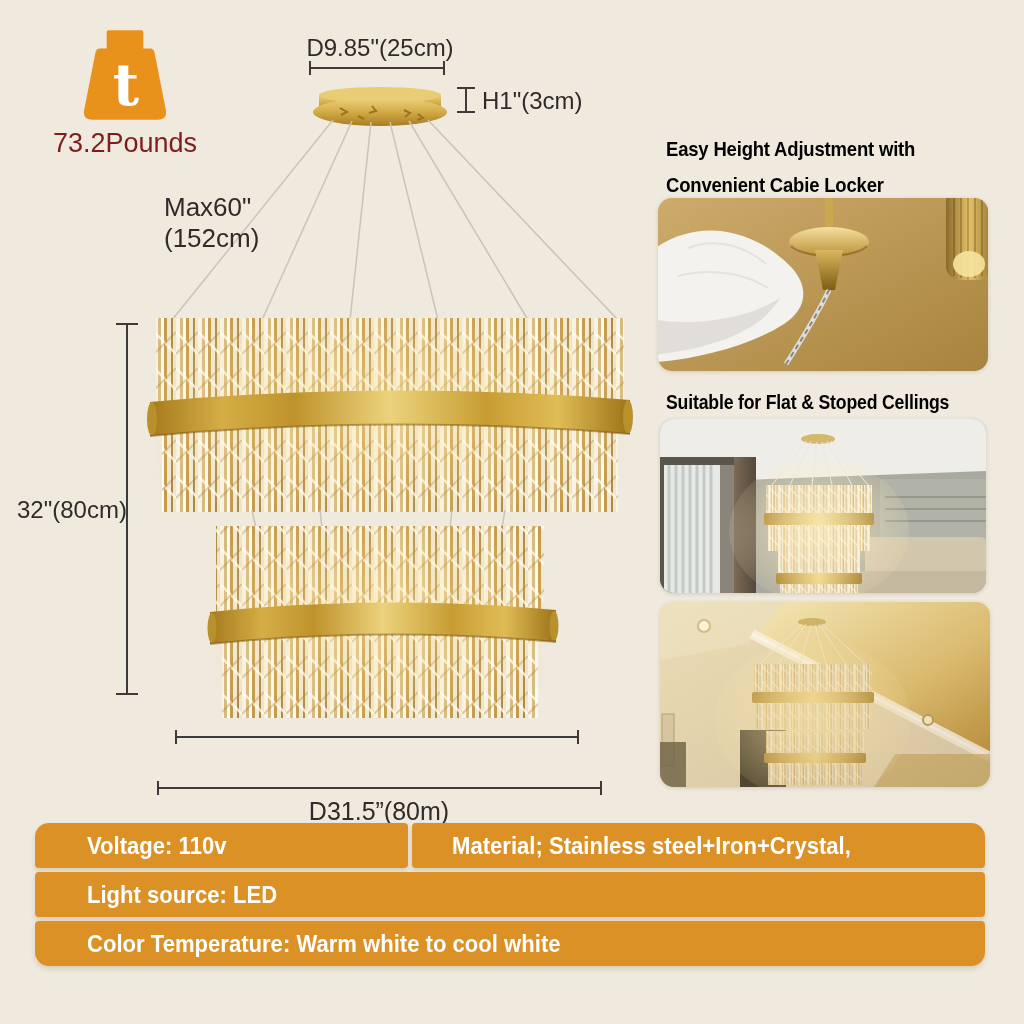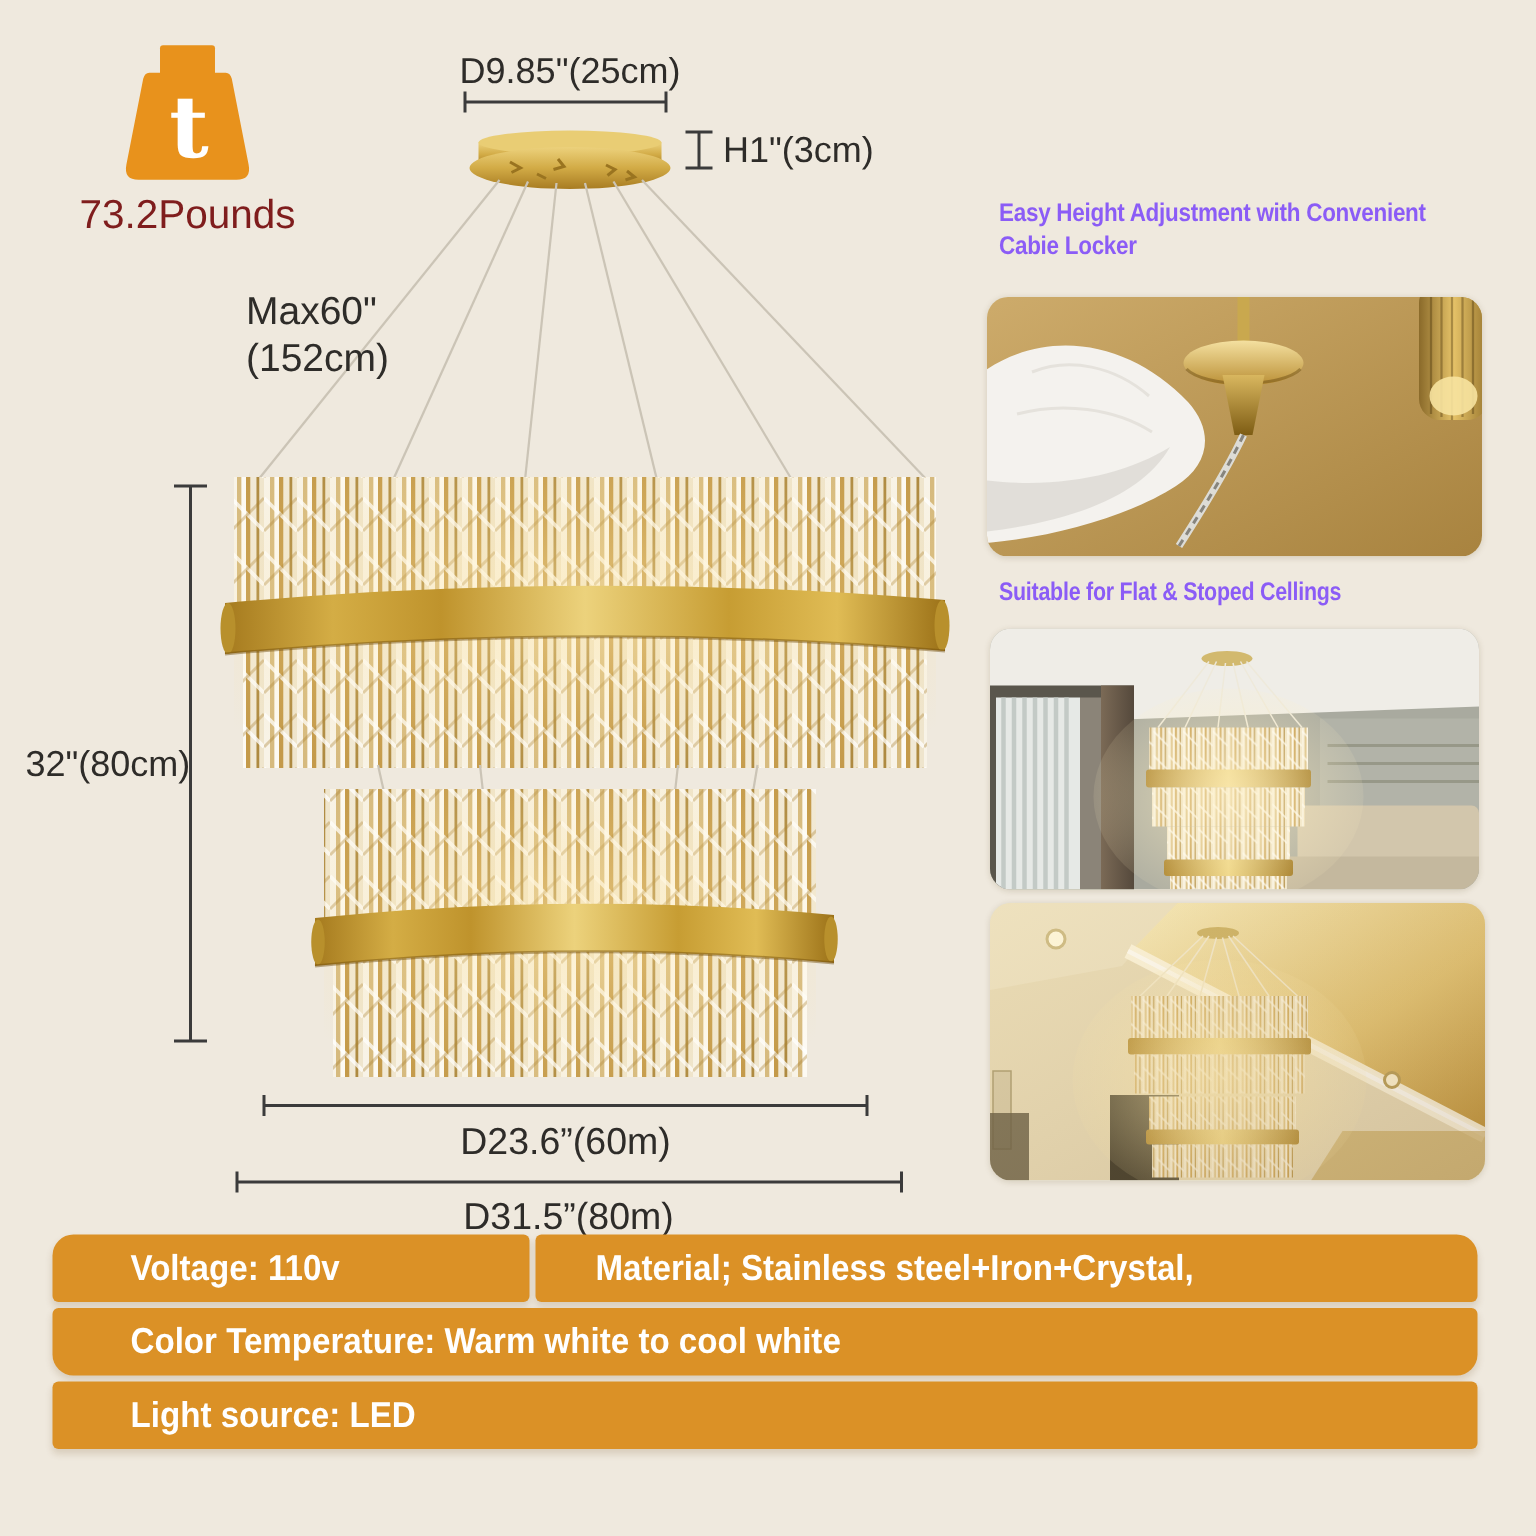--- a/index.html
+++ b/index.html
@@ -7,34 +7,34 @@
           font-family:"Liberation Sans",sans-serif;overflow:hidden;}
   svg{display:block;}
   .abs{position:absolute;}
   
   .dim{position:absolute;color:#2e2c29;font-size:24px;white-space:nowrap;}
   .dim.center{text-align:center;}
   
   .weight-badge{position:absolute;left:20px;top:28px;width:210px;text-align:center;}
   .weight-label{font-size:27px;color:#7f1d1d;margin-top:4px;}
   
-  .feature-title{position:absolute;font-weight:700;color:#8b5cf6;font-size:17px;
-                 line-height:22px;letter-spacing:-0.2px;}
+  .feature-title{position:absolute;font-weight:700;color:#000000;font-size:21px;
+                 line-height:36px;letter-spacing:-0.2px;}
   .feature-title .txt{display:inline-block;transform:scaleX(.88);transform-origin:left top;}
   .nowrap{white-space:nowrap;}
   
   .photo{position:absolute;border-radius:14px;overflow:hidden;box-shadow:0 1px 4px rgba(90,70,30,.18);}
   
   .spec-table{position:absolute;left:35px;top:823px;width:950px;display:flex;flex-direction:column;gap:4px;}
   .spec-row{display:flex;gap:4px;height:45px;}
   .spec-cell{background:#db9126;color:#ffffff;font-weight:700;font-size:24px;
              display:flex;align-items:center;border-radius:4px;box-sizing:border-box;
              box-shadow:0 3px 5px rgba(100,65,10,.16);}
   .spec-cell .txt{transform:scaleX(.92);transform-origin:left center;white-space:nowrap;}
-  .c1{width:318px;padding-left:52px;}
+  .c1{width:373px;padding-left:52px;}
   .c2{flex:1;padding-left:40px;}
   .full{flex:1;padding-left:52px;}
   .r-tl{border-top-left-radius:14px;} .r-tr{border-top-right-radius:14px;}
   .r-bl{border-bottom-left-radius:14px;} .r-br{border-bottom-right-radius:14px;}
 </style>
 </head>
 <body>
 
 <div class="canvas">
 
@@ -144,21 +144,20 @@
     </g>
   </svg>
 
   <div class="dim center" style="left:280px;top:34px;width:200px;">D9.85"(25cm)</div>
   <div class="dim" style="left:482px;top:87px;">H1"(3cm)</div>
   <div class="dim" style="left:164px;top:192px;font-size:26px;line-height:31px;">
       <span style="display:block">Max60"</span>
       <span style="display:block">(152cm)</span>
     </div>
   <div class="dim" style="left:17px;top:496px;">32"(80cm)</div>
-  <div class="dim center" style="left:217px;top:747px;width:320px;font-size:25px;">D23.6”(60m)</div>
   <div class="dim center" style="left:219px;top:797px;width:320px;font-size:25px;">D31.5”(80m)</div>
 
   <div class="feature-title" style="left:666px;top:131px;width:340px;">
     <span class="txt">Easy Height Adjustment with Convenient Cabie Locker</span>
   </div>
 
   <div class="photo" style="left:658px;top:198px;width:330px;height:173px;">
     <svg width="330" height="173" viewBox="0 0 330 173" preserveAspectRatio="none">
       <defs>
         <linearGradient id="p1bg" x1="0" y1="0" x2="1" y2="1">
@@ -340,24 +339,24 @@
   <div class="spec-table">
     <div class="spec-row">
       <div class="spec-cell c1 r-tl">
         <span class="txt">Voltage: 110v</span>
         </div>
       <div class="spec-cell c2 r-tr">
         <span class="txt">Material; Stainless steel+Iron+Crystal,</span>
         </div>
     </div>
     <div class="spec-row">
+      <div class="spec-cell full">
+        <span class="txt">Light source: LED</span>
+        </div>
+    </div>
+    <div class="spec-row">
       <div class="spec-cell full r-bl r-br">
         <span class="txt">Color Temperature: Warm white to cool white</span>
         </div>
     </div>
-    <div class="spec-row">
-      <div class="spec-cell full">
-        <span class="txt">Light source: LED</span>
-        </div>
-    </div>
   </div>
 
 </div>
 
 </body></html>

